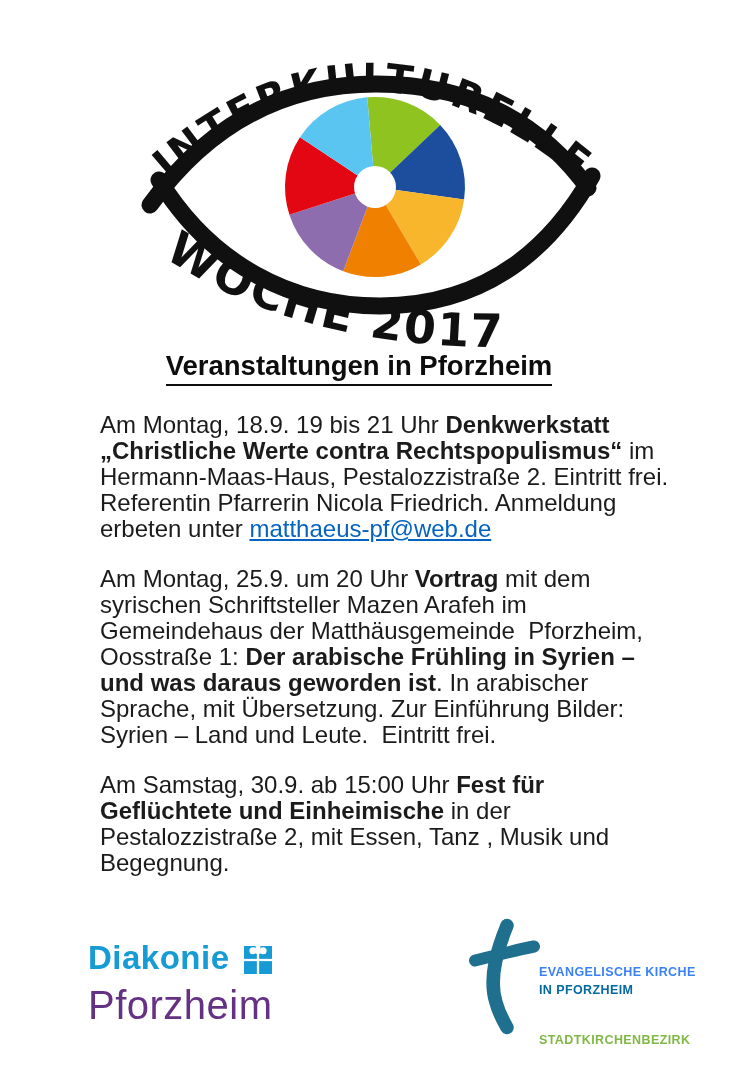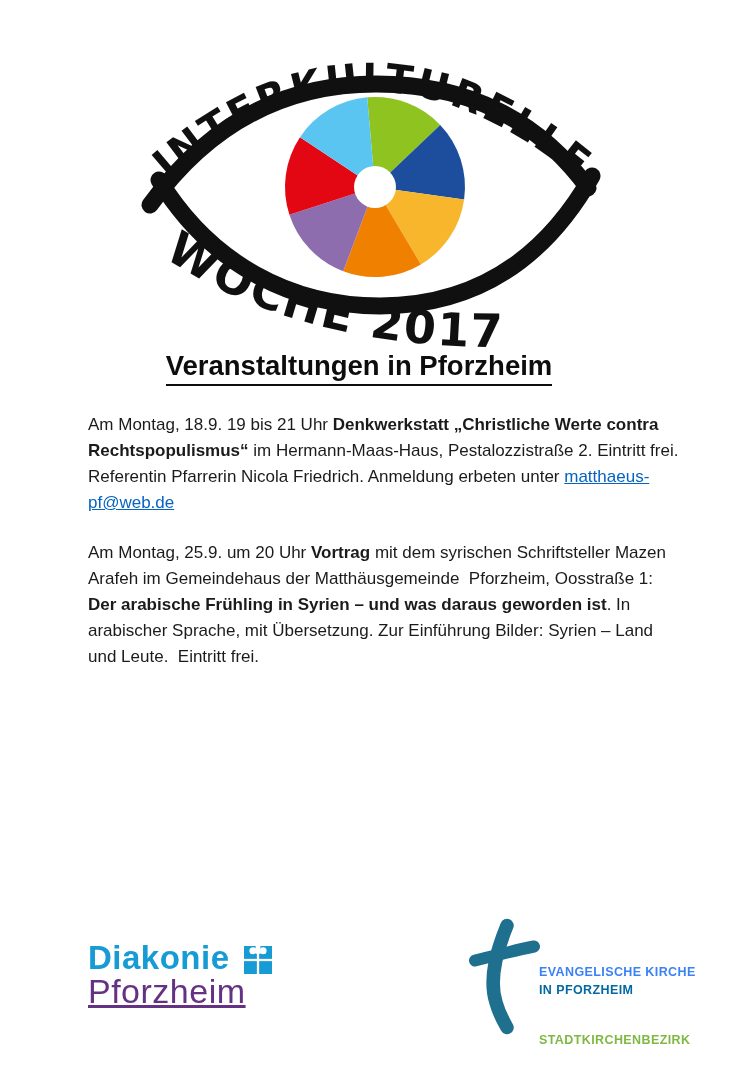--- a/index.html
+++ b/index.html
@@ -18,32 +18,32 @@
   
   .title {
     position:absolute; left:0; top:350px; width:718px; margin:0;
     text-align:center; font-size:27.5px; font-weight:bold; color:#0d0d0d;
   }
   .title .u { border-bottom:2.5px solid #0d0d0d; padding-bottom:3px; }
 
   
   .content { position:absolute; left:88px; top:412px; width:592px; }
   .content p {
-    margin:0 0 24px 0; font-size:17px; line-height:26px;
+    margin:0 0 24px 12px; font-size:24px; line-height:26px;
     white-space:pre-wrap; color:#1b1b1b;
   }
   .content .b { font-weight:bold; }
   .content a.link { color:#0563c1; text-decoration:underline; cursor:pointer; }
 
   
   .diakonie { position:absolute; left:88px; top:941px; }
   .dia-row { display:flex; align-items:flex-end; }
   .dia-word { font-size:33px; font-weight:bold; color:#169bd5; letter-spacing:0.5px; line-height:1; }
   .kronenkreuz { width:28px; height:28px; margin-left:14px; margin-top:2px; }
-  .dia-city { font-size:34px; font-weight:400; color:#653183; line-height:1; letter-spacing:0.5px;text-decoration:underline; }
+  .dia-city { font-size:40px; font-weight:400; color:#653183; line-height:1; margin-top:11px; letter-spacing:0.5px; }
 
   .church { position:absolute; left:462px; top:916px; display:flex; }
   .cross-svg { width:85px; height:118px; flex:0 0 auto; }
   .church-text { margin-left:-8px; padding-top:47px; }
   .church-text div { font-size:12.5px; font-weight:bold; letter-spacing:0.4px; line-height:18px; color:#176484; white-space:nowrap; }
   .church-text .green { color:#7fb944;margin-top:32px; }
 </style>
 </head>
 <body>
 
@@ -77,20 +77,21 @@
     <text class="arc-text arc-woche">
       <textPath href="#arc-woche" startOffset="0%">WOCHE 2017</textPath>
     </text>
   </svg>
 
   <h1 class="title"><span class="u">Veranstaltungen in Pforzheim</span></h1>
 
   <div class="content">
     <p><span>Am Montag, 18.9. 19 bis 21 Uhr </span><span class="b">Denkwerkstatt „Christliche Werte contra Rechtspopulismus“</span><span> im Hermann-Maas-Haus, Pestalozzistraße 2. Eintritt frei. Referentin Pfarrerin Nicola Friedrich. Anmeldung erbeten unter </span><a class="link" href="#" style="color: rgb(5, 99, 193);">matthaeus-pf@web.de</a></p>
     <p><span>Am Montag, 25.9. um 20 Uhr </span><span class="b">Vortrag</span><span> mit dem syrischen Schriftsteller Mazen Arafeh im Gemeindehaus der Matthäusgemeinde  Pforzheim, Oosstraße 1: </span><span class="b">Der arabische Frühling in Syrien – und was daraus geworden ist</span><span>. In arabischer Sprache, mit Übersetzung. Zur Einführung Bilder: Syrien – Land und Leute.  Eintritt frei.</span></p>
+    <p><span>Am Samstag, 30.9. ab 15:00 Uhr </span><span class="b">Fest für Geflüchtete und Einheimische</span><span> in der Pestalozzistraße 2, mit Essen, Tanz , Musik und Begegnung.</span></p>
   </div>
 
   <div class="diakonie">
     <div class="dia-row">
       <span class="dia-word" style="color: rgb(22, 155, 213);">Diakonie</span>
       <svg class="kronenkreuz" viewBox="0 0 27 27" aria-hidden="true">
         <rect x="0" y="0" width="12.4" height="12.4" fill="#169bd5"></rect>
         <rect x="14.6" y="0" width="12.4" height="12.4" fill="#169bd5"></rect>
         <rect x="0" y="14.6" width="12.4" height="12.4" fill="#169bd5"></rect>
         <rect x="14.6" y="14.6" width="12.4" height="12.4" fill="#169bd5"></rect>

